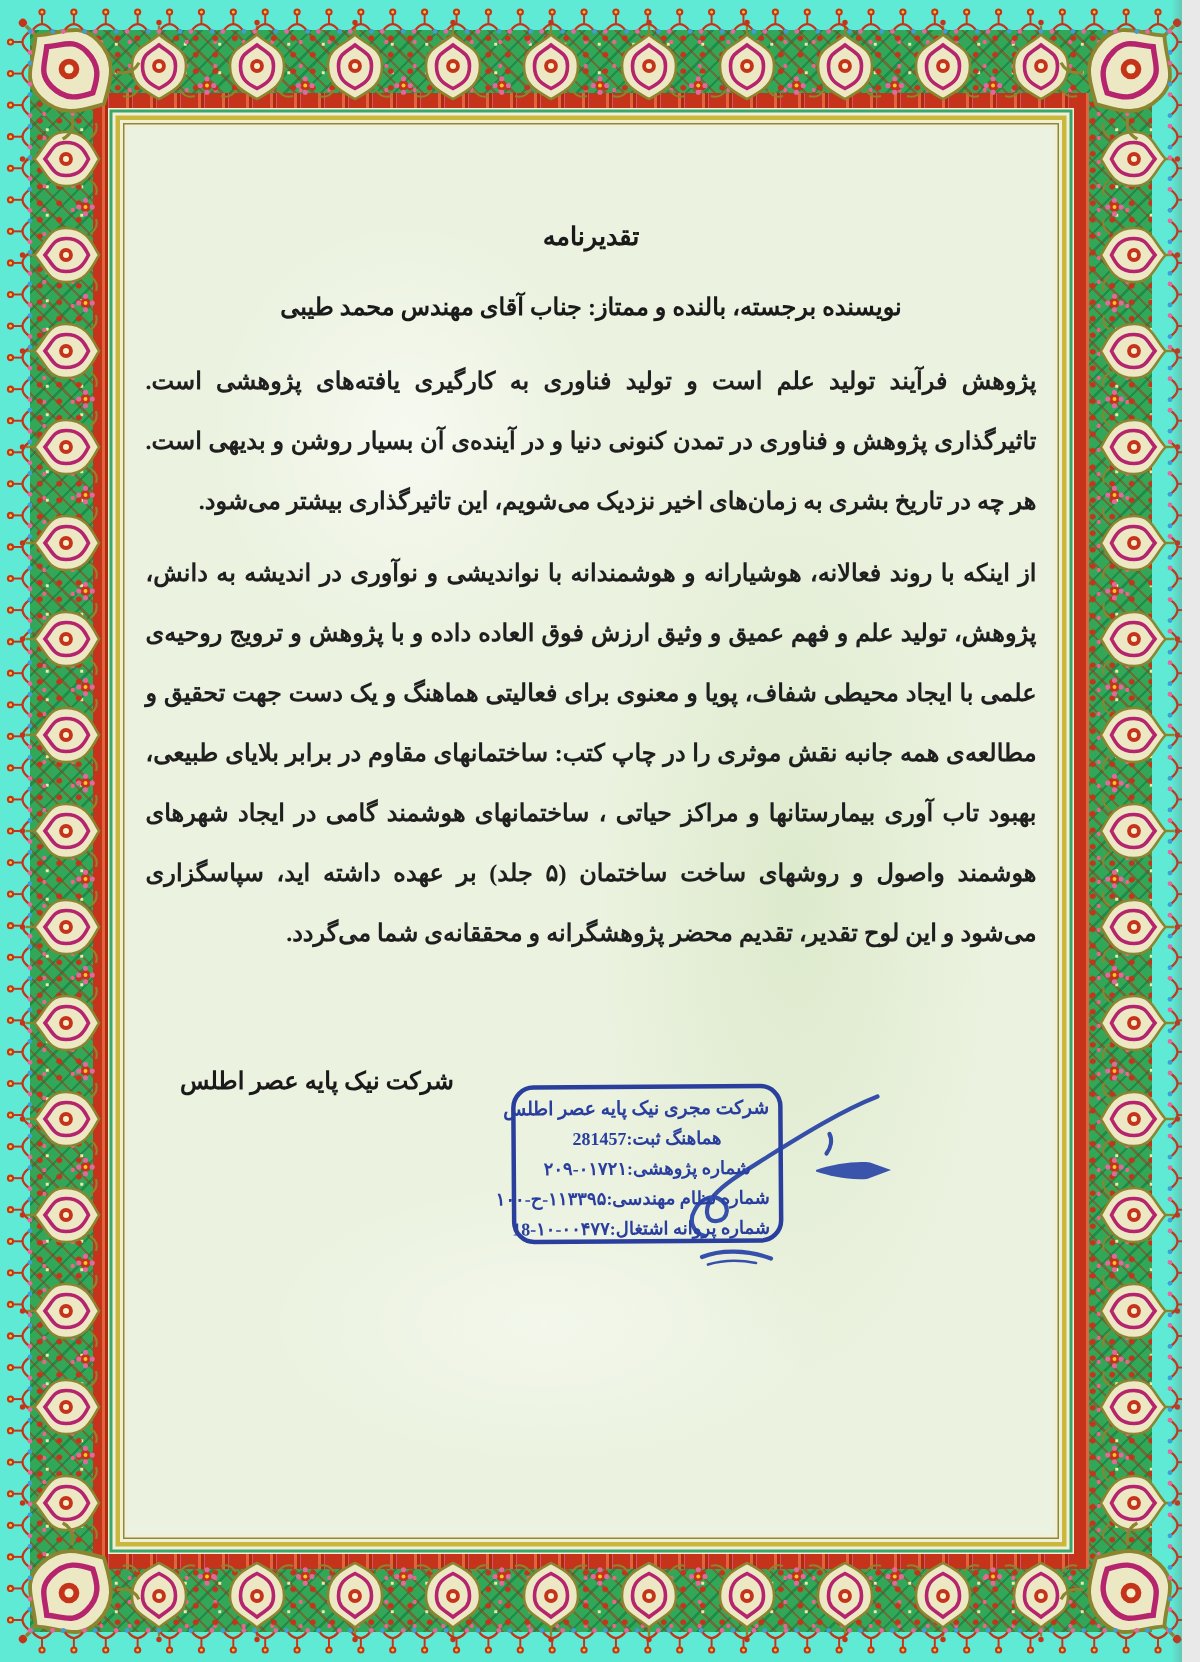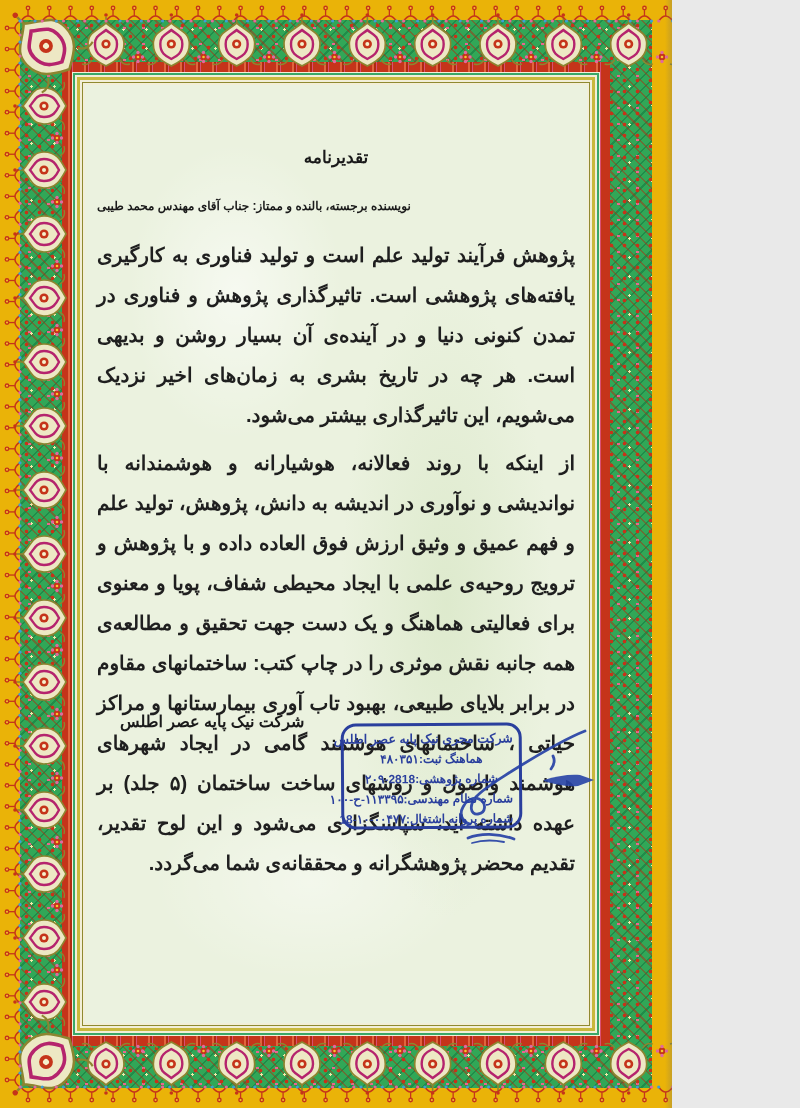--- a/index.html
+++ b/index.html
@@ -1,18 +1,18 @@
 <!DOCTYPE html>
 <html lang="fa"><head>
 <meta charset="utf-8">
 <style>
   html,body{margin:0;padding:0;background:#e9e9e9;}
   .page{
-    position:relative;width:672px;height:1108px;background:#eab308;
-    overflow:hidden;font-family:Liberation Sans, sans-serif;
+    position:relative;width:788px;height:1108px;background:#5eead4;
+    overflow:hidden;font-family:Liberation Serif, serif;
   }
   .page::after{
     content:"";position:absolute;top:0;right:0;width:7px;height:100%;
     background:linear-gradient(to left, rgba(110,110,110,.28), rgba(110,110,110,0));
     z-index:9;pointer-events:none;
   }
   
   .band{
     position:absolute;inset:20px;z-index:1;
     background-color:#31a757;
@@ -43,25 +43,25 @@
   
   .content{
     position:absolute;left:97px;right:97px;top:145px;z-index:7;
     direction:rtl;color:#222;
   }
   .cert-title{
     text-align:center;font-size:17px;font-weight:bold;line-height:26px;
     margin:0 0 22px 0;color:#1a1a1a;
   }
   .recipient{
-    text-align:left;font-size:12px;font-weight:bold;line-height:26px;
+    text-align:center;font-size:16px;font-weight:bold;line-height:26px;
     margin:0 0 16px 0;color:#1a1a1a;
   }
   .body-par{
-    text-align:justify;font-size:20px;font-weight:bold;line-height:40px;
+    text-align:justify;font-size:16px;font-weight:bold;line-height:40px;
     margin:0 0 8px 0;color:#1f1f1f;
   }
   .sig-block{
     position:absolute;left:120px;top:712px;z-index:7;direction:rtl;
     text-align:left;color:#1a1a1a;font-weight:bold;font-size:16px;
   }
   .sig-line1{line-height:20px;margin-bottom:34px;}
   .sig-line2{line-height:20px;}
   
   .stamp{
@@ -399,24 +399,24 @@
     <p class="body-par">از اینکه با روند فعالانه، هوشیارانه و هوشمندانه با نواندیشی و نوآوری در اندیشه به دانش، پژوهش، تولید علم و فهم عمیق و وثیق ارزش فوق العاده داده و با پژوهش و ترویج روحیه‌ی علمی با ایجاد محیطی شفاف، پویا و معنوی برای فعالیتی هماهنگ و یک دست جهت تحقیق و مطالعه‌ی همه جانبه نقش موثری را در چاپ کتب: ساختمانهای مقاوم در برابر بلایای طبیعی، بهبود تاب آوری بیمارستانها و مراکز حیاتی ، ساختمانهای هوشمند گامی در ایجاد شهرهای هوشمند واصول و روشهای ساخت ساختمان (۵ جلد) بر عهده داشته اید، سپاسگزاری می‌شود و این لوح تقدیر، تقدیم محضر پژوهشگرانه و محققانه‌ی شما می‌گردد.</p>
   </div>
 
   <div class="sig-block">
     <div class="sig-line1">شرکت نیک پایه عصر اطلس</div>
   </div>
 
   <div class="stamp">
     <div class="stamp-line company">شرکت مجری نیک پایه عصر اطلس</div>
     <div class="stamp-line">
-      <span>هماهنگ ثبت:</span><span class="num">۴۸۰۳۵۱</span>
+      <span>هماهنگ ثبت:</span><span class="num">281457</span>
     </div>
     <div class="stamp-line">
-      <span>شماره پژوهشی:</span><span class="num">۲۰۹-2818</span>
+      <span>شماره پژوهشی:</span><span class="num">۲۰۹-۰۱۷۲۱</span>
     </div>
     <div class="stamp-line">
       <span>شماره نظام مهندسی:</span><span class="num">۱۰۰-ح-۱۱۳۳۹۵</span>
     </div>
     <div class="stamp-line">
       <span>شماره پروانه اشتغال:</span><span class="num">18-۱۰-۰۰۴۷۷</span>
     </div>
   </div>
 
   <svg class="sig-svg" width="800" height="1108" viewBox="0 0 800 1108" aria-hidden="true">

